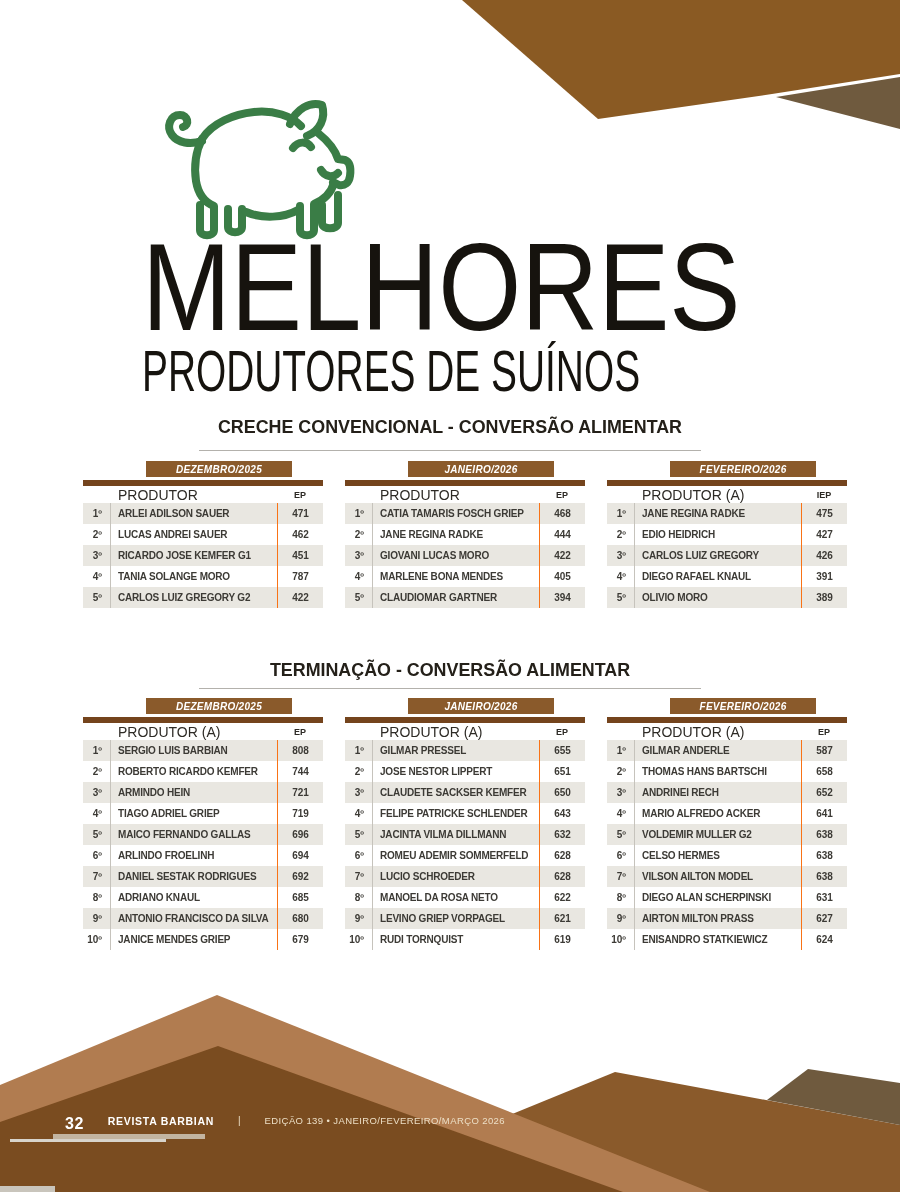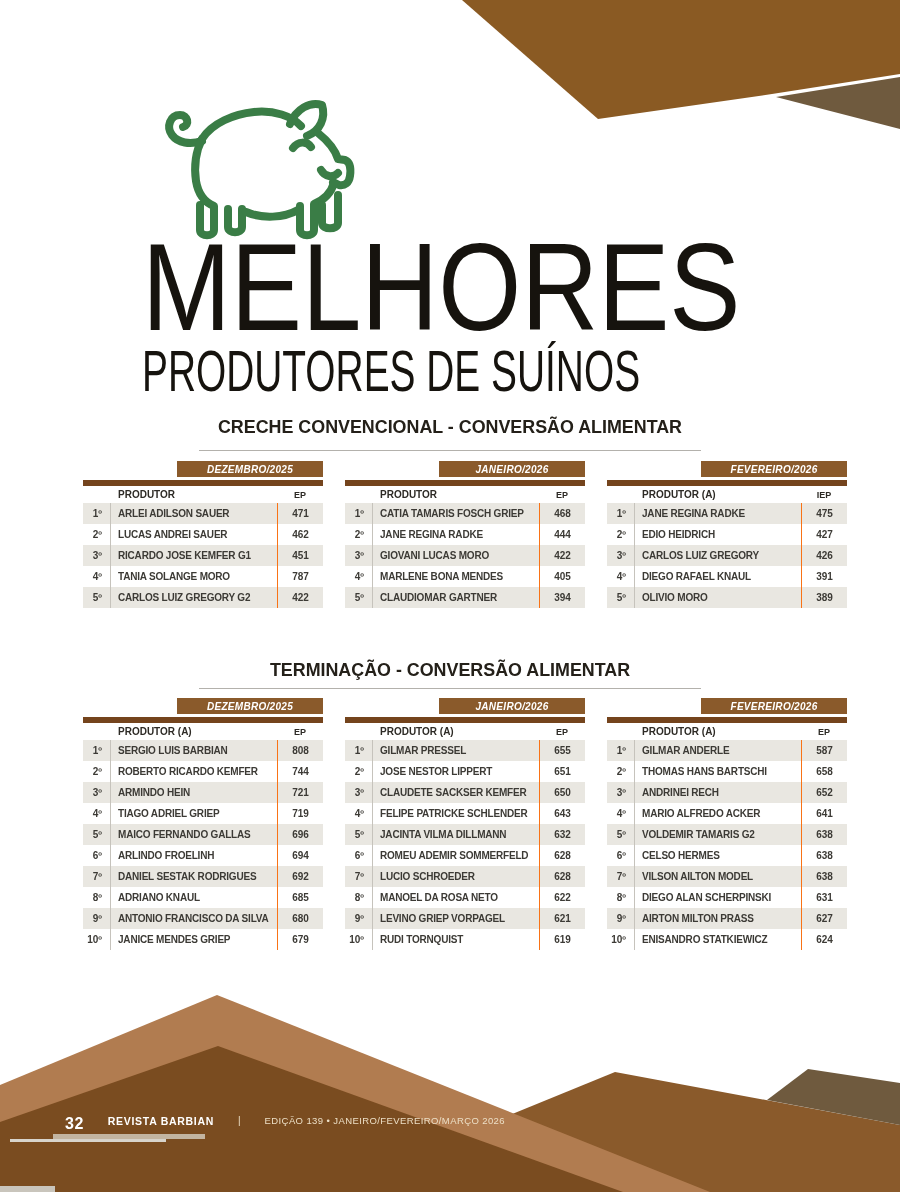--- a/index.html
+++ b/index.html
@@ -33,27 +33,27 @@
   .section-title{left:0;width:900px;text-align:center;font-size:19px;
                  font-weight:700;color:#242019;transform:scaleX(.94);white-space:nowrap}
   #sec1-title{top:416px} #sec2-title{top:659px}
   .section-rule{left:199px;width:502px;border-top:1px solid #b3b1ac;height:0}
   #sec1-rule{top:450px} #sec2-rule{top:688px}
 
   .tables{left:83px;width:764px;display:grid;grid-template-columns:repeat(3,240px);
           column-gap:22px}
   #sec1-tables{top:461px} #sec2-tables{top:698px}
 
-  .month-tab{height:16px;width:146px;margin-left:94px;background:var(--accent-brown);
+  .month-tab{height:16px;width:146px;margin-left:63px;background:var(--accent-brown);
              display:flex;align-items:center;justify-content:center}
   .month-tab span{color:#fff;font-size:10px;font-weight:700;font-style:italic;
                   letter-spacing:.3px}
   .top-bar{height:6px;background:var(--accent-brown-dark);margin-top:3px}
   .thead{display:flex;height:17px;align-items:center}
-  .thead .ph{flex:1;padding-left:35px;font-size:10px;font-weight:700;color:#2d2a25}
+  .thead .ph{flex:1;padding-left:35px;font-size:14px;font-weight:400;color:#2d2a25}
   .thead .vh{width:46px;text-align:center;font-size:9px;font-weight:700;color:#2d2a25}
   .row{display:flex;height:21px;align-items:stretch;font-size:10px;font-weight:700}
   .row.odd{background:var(--row-stripe)}
   .cell{display:flex;align-items:center}
   .rank{width:28px;justify-content:flex-end;padding-right:8px;
         border-right:1px solid #c6c3bc}
   .pname{flex:1;padding-left:7px;letter-spacing:-.2px;white-space:nowrap;overflow:hidden}
   .pval{width:46px;justify-content:center;border-left:1px solid #f97316}
 
   
@@ -349,21 +349,21 @@
         <span class="cell pname">ANDRINEI RECH</span>
         <span class="cell pval">652</span>
       </div>
       <div class="row">
         <span class="cell rank">4º</span>
         <span class="cell pname">MARIO ALFREDO ACKER</span>
         <span class="cell pval">641</span>
       </div>
       <div class="row odd">
         <span class="cell rank">5º</span>
-        <span class="cell pname">VOLDEMIR TAMARIS G2</span>
+        <span class="cell pname">VOLDEMIR MULLER G2</span>
         <span class="cell pval">638</span>
       </div>
       <div class="row">
         <span class="cell rank">6º</span>
         <span class="cell pname">CELSO HERMES</span>
         <span class="cell pval">638</span>
       </div>
       <div class="row odd">
         <span class="cell rank">7º</span>
         <span class="cell pname">VILSON AILTON MODEL</span>

